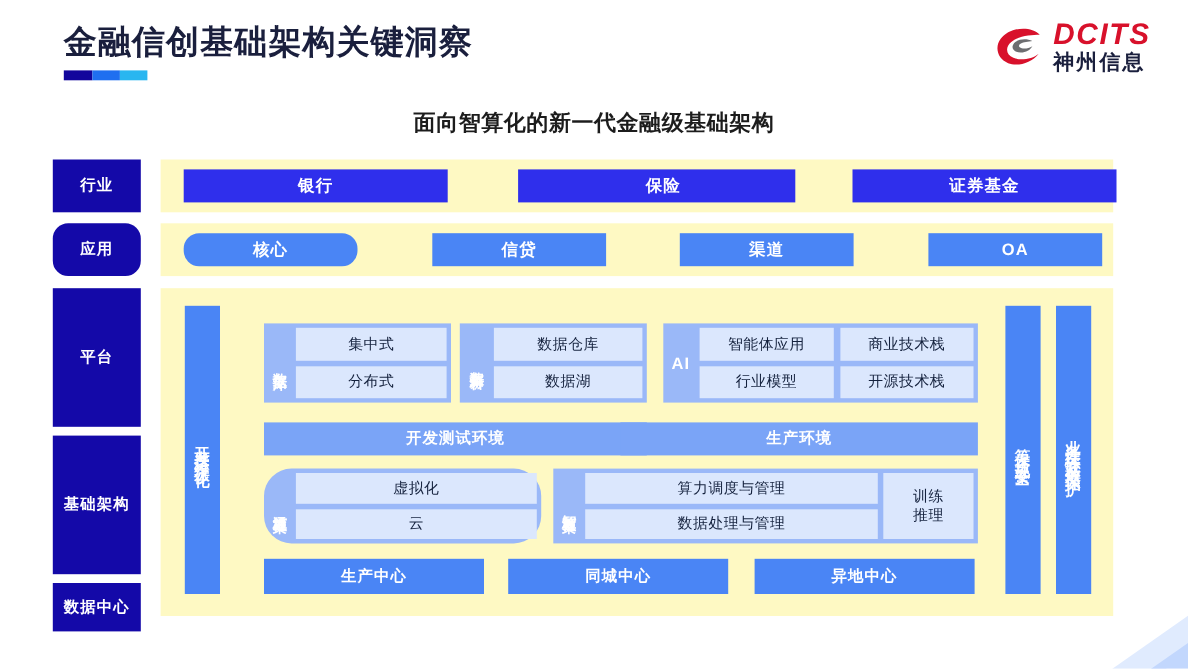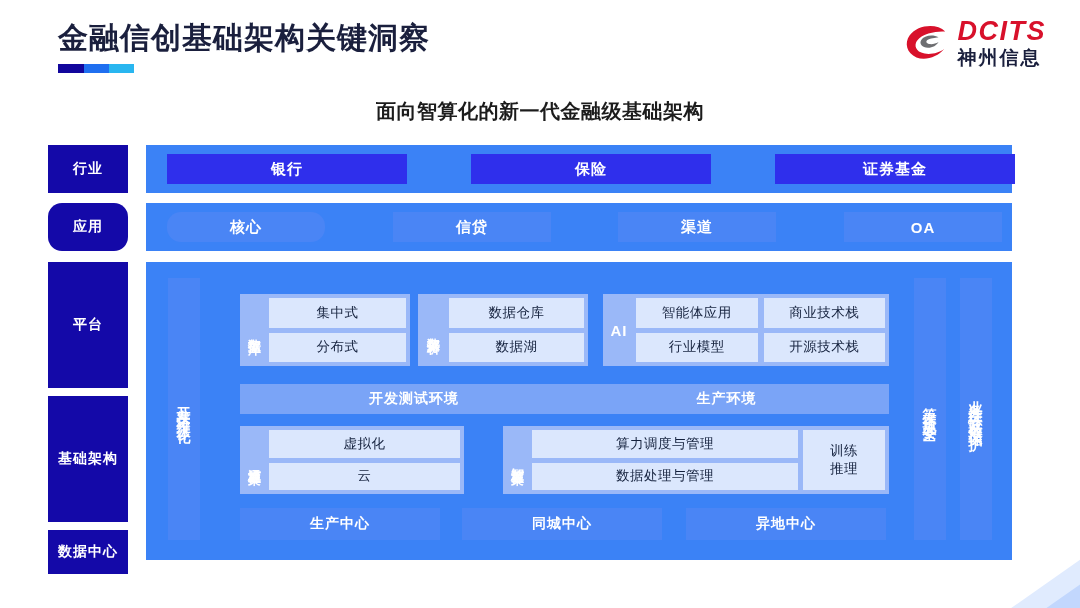--- a/index.html
+++ b/index.html
@@ -110,21 +110,21 @@
     font-weight: bold;
     display: flex;
     align-items: center;
     justify-content: center;
     letter-spacing: 1px;
   }
 
   
   .panel {
     position: absolute;
-    background: #3b82f6;
+    background: #fef9c3;
   }
 
   .chip {
     position: absolute;
     display: flex;
     align-items: center;
     justify-content: center;
     color: #ffffff;
     font-weight: bold;
     letter-spacing: 1px;
@@ -244,21 +244,21 @@
     <span>基础架构</span>
   </div>
   <div class="rail-item" style="top:530px;height:44px;">
     <span>数据中心</span>
   </div>
 
   <div class="panel" style="left:146px;top:145px;width:866px;height:48px;">
     <div class="chip chip-industry" style="left:21px;top:9px;width:240px;height:30px;">
       <span>银行</span>
     </div>
-    <div class="chip chip-industry" style="left:325px;top:9px;width:240px;height:30px;">
+    <div class="chip chip-industry" style="left:325px;top:9px;width:240px;height:30px;padding-left:12px;">
       <span>保险</span>
     </div>
     <div class="chip chip-industry" style="left:629px;top:9px;width:240px;height:30px;">
       <span>证券基金</span>
     </div>
   </div>
 
   <div class="panel" style="left:146px;top:203px;width:866px;height:48px;">
     <div class="chip chip-app" style="left:21px;top:9px;width:158px;height:30px;border-radius:14px;">
       <span>核心</span>
@@ -325,21 +325,21 @@
       </div>
     </div>
 
     <div class="chip chip-env" style="left:94px;top:122px;width:348px;height:30px;">
       <span>开发测试环境</span>
     </div>
     <div class="chip chip-env" style="left:418px;top:122px;width:325px;height:30px;">
       <span>生产环境</span>
     </div>
 
-    <div class="group" style="left:94px;top:164px;width:224px;height:68px;">
+    <div class="group" style="left:94px;top:164px;width:252px;height:68px;border-radius:25px;">
       <div class="group-label">通算框架</div>
       <div class="group-body">
         <div class="group-row">
           <div class="cell">虚拟化</div>
         </div>
         <div class="group-row">
           <div class="cell">云</div>
         </div>
       </div>
     </div>

